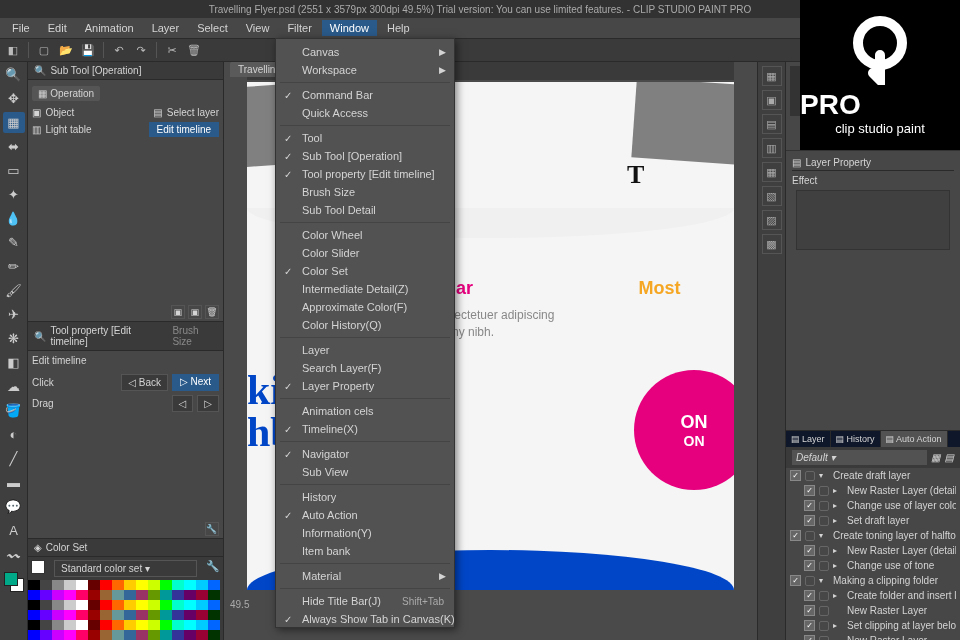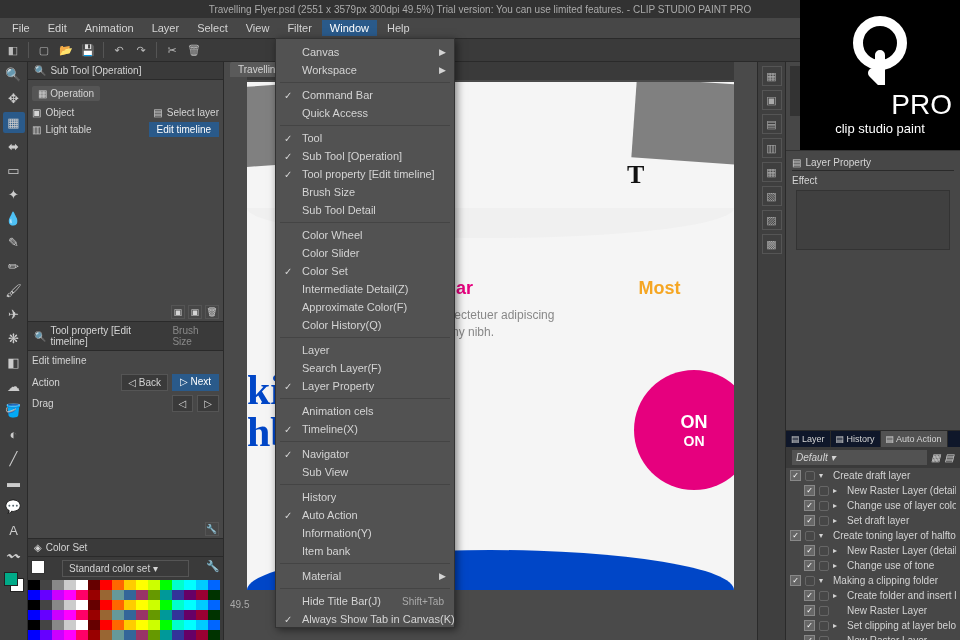--- a/index.html
+++ b/index.html
@@ -61,21 +61,21 @@
 .actionlist .arow { display:flex; align-items:center; padding:2px 4px; gap:4px; }
 .actionlist .arow .cb { width:11px; height:11px; background:#666; border:1px solid #888; display:flex; align-items:center; justify-content:center; font-size:8px; color:#fff; }
 .actionlist .arow .dot { width:10px; height:10px; border:1px solid #666; border-radius:2px; }
 .actionlist .arow .caret { width:10px; font-size:8px; }
 .actionlist .arow .lbl { flex:1; white-space:nowrap; overflow:hidden; }
 .actionlist .arow.indent1 { padding-left:18px; }
 .defaultrow { display:flex; align-items:center; padding:3px 6px; background:#3a3a3a; gap:4px;font-style:italic; }
 .defaultrow .sel { flex:1; background:#525252; padding:2px 4px; }
 .branding { position:absolute; top:0; right:0; width:160px; height:150px; background:#000; z-index:200; display:flex; flex-direction:column; align-items:center; justify-content:center; color:#fff; }
 .branding .logo { font-size:60px; font-weight:bold; font-family:Georgia,serif; line-height:.8; }
-.branding .pro { font-size:28px; font-weight:normal; text-align:right; width:100%; padding-right:8px; }
+.branding .pro { font-size:28px; font-weight:bold; text-align:left; width:100%; padding-right:8px; }
 .branding .sub { font-size:13px; }
 .bticons { display:flex; gap:3px; justify-content:flex-end; padding:2px 4px; }
 .bticons span { width:14px; height:14px; border:1px solid #555; display:flex; align-items:center; justify-content:center; font-size:9px; }
 .hruler { position:absolute; top:0; left:23px; right:23px; height:18px; background:#3a3a3a; }
 .statusnum { position:absolute; bottom:30px; left:6px; color:#aaa; font-size:10px; }
 </style>
 </head>
 <body>
 
 <div class="titlebar">
@@ -164,21 +164,21 @@
         <span>▣</span>
         <span>▣</span>
         <span>🗑</span>
       </div>
 
     <div class="toolprop">
       <div class="panel-tab">🔍 <span>Tool property [Edit timeline]</span> &nbsp; <span style="opacity:.5">Brush Size</span></div>
       <div class="panel-body">
         <div style="margin-bottom:8px">Edit timeline</div>
         <div class="proprow">
-          <span>Action</span>
+          <span>Click</span>
           <span style="display:flex;gap:4px">
             <span class="propbtn">◁ <span>Back</span></span>
             <span class="propbtn2">▷ <span>Next</span></span>
           </span>
         </div>
         <div class="proprow">
           <span>Drag</span>
           <span style="display:flex;gap:4px">
             <span class="propbtn">◁</span>
             <span class="propbtn">▷</span>
@@ -186,21 +186,21 @@
         </div>
       </div>
       <div style="height:100px"></div>
       <div class="bticons">
           <span>🔧</span>
         </div>
     </div>
 
     <div class="colorset">
       <div class="panel-tab">◈ <span>Color Set</span></div>
-      <div style="display:flex;padding:3px;gap:17px">
+      <div style="display:flex;padding:3px;gap:9px">
         <span style="width:14px;height:14px;background:#fff;border:1px solid #333"></span>
         <span class="propbtn" style="flex:1"><span>Standard color set</span> ▾</span>
         <span>🔧</span>
       </div>
       <div class="colorstrip" id="colorstrip">
           <div style="background: rgb(0, 0, 0);"></div>
           <div style="background: rgb(68, 68, 68);"></div>
           <div style="background: rgb(136, 136, 136);"></div>
           <div style="background: rgb(204, 204, 204);"></div>
           <div style="background: rgb(255, 255, 255);"></div>

